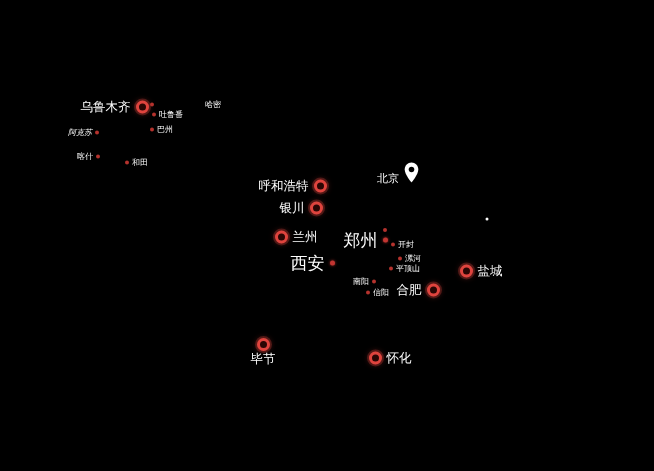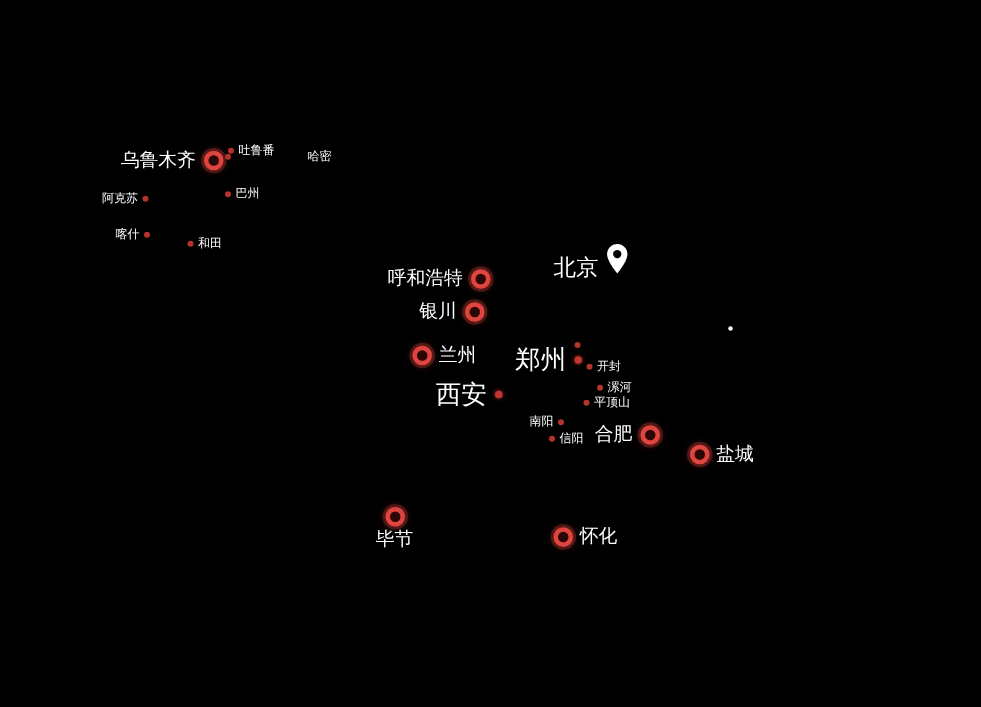--- a/index.html
+++ b/index.html
@@ -53,21 +53,21 @@
   #beijing {
     position: absolute;
     display: flex;
     align-items: center;
     transform: translateY(-50%);
     white-space: nowrap;
     cursor: pointer;
   }
   #beijing .label {
     color: #ffffff;
-    font-size: 15px;
+    font-size: 11px;
     font-weight: 500;
     margin-right: 5px;
     margin-top: 13px;
   }
   #beijing svg { display: block; }
 </style>
 </head>
 <body>
 
 <div id="map">
@@ -89,21 +89,21 @@
       <span class="dot"></span>
     </div>
     <div class="city city-large" style="top: 208px; right: 331.5px;">
       <span class="label">银川</span>
       <span class="dot"></span>
     </div>
     <div class="city city-large" style="top: 237px; left: 274.5px;">
       <span class="dot"></span>
       <span class="label">兰州</span>
     </div>
-    <div class="city city-large" style="top: 271px; left: 459.5px; margin-top: 32px;">
+    <div class="city city-large" style="top: 271px; left: 459.5px;">
       <span class="dot"></span>
       <span class="label">盐城</span>
     </div>
     <div class="city city-large" style="top: 290px; right: 214.5px;">
       <span class="label">合肥</span>
       <span class="dot"></span>
     </div>
     <div class="city city-large" style="top: 353px; left: 245.5px; flex-direction: column;">
       <span class="dot"></span>
       <span class="label">毕节</span>
@@ -117,29 +117,29 @@
       <span class="dot"></span>
     </div>
     <div class="city city-medium" style="top: 263px; right: 319.5px;">
       <span class="label">西安</span>
       <span class="dot"></span>
     </div>
     <div class="city city-small" style="top: 104px; left: 150px; gap: 48px;">
       <span class="dot"></span>
       <span class="label">哈密</span>
     </div>
-    <div class="city city-small" style="top: 100px; left: 152px; text-align: right;">
+    <div class="city city-small" style="top: 114px; left: 152px; text-align: right;">
       <span class="dot"></span>
       <span class="label">吐鲁番</span>
     </div>
     <div class="city city-small" style="top: 129px; left: 150px; justify-content: center;">
       <span class="dot"></span>
       <span class="label">巴州</span>
     </div>
-    <div class="city city-small" style="top: 132px; right: 555px;">
+    <div class="city city-small" style="top: 132px; right: 555px; font-style: italic;">
       <span class="label">阿克苏</span>
       <span class="dot"></span>
     </div>
     <div class="city city-small" style="top: 156px; right: 554px;">
       <span class="label">喀什</span>
       <span class="dot"></span>
     </div>
     <div class="city city-small" style="top: 162px; left: 125px;">
       <span class="dot"></span>
       <span class="label">和田</span>

